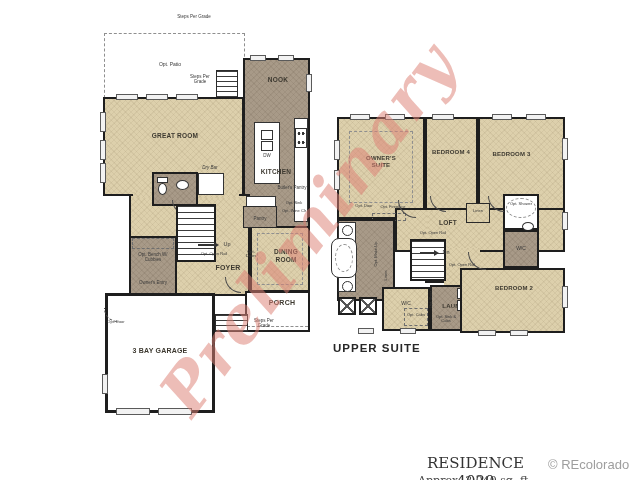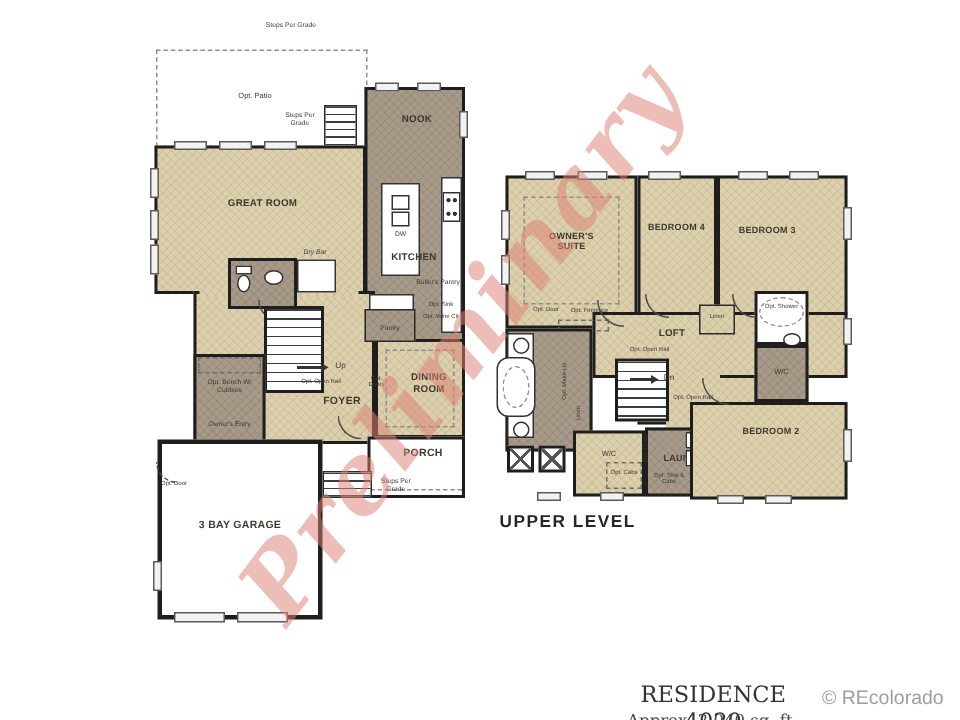--- a/index.html
+++ b/index.html
@@ -206,20 +206,20 @@
   <div class="abs win" style="left:14px;top:140px;width:6px;height:20px"></div>
   <div class="abs win" style="left:14px;top:170px;width:6px;height:20px"></div>
   <div class="abs win" style="left:242px;top:138px;width:6px;height:22px"></div>
   <div class="abs win" style="left:242px;top:212px;width:6px;height:18px"></div>
   <div class="abs win" style="left:242px;top:286px;width:6px;height:22px"></div>
   <div class="abs win" style="left:158px;top:330px;width:18px;height:6px"></div>
   <div class="abs win" style="left:190px;top:330px;width:18px;height:6px"></div>
   <div class="abs win" style="left:38px;top:328px;width:16px;height:6px"></div>
   <div class="abs win" style="left:80px;top:328px;width:16px;height:6px"></div>
 
-  <div class="abs title2" style="left:13px;top:342px;width:130px;height:14px">UPPER LEVEL</div>
+  <div class="abs title2" style="left:13px;top:342px;width:130px;height:14px">UPPER SUITE</div>
 </div>
 
 <div class="abs wm" style="left:80px;top:190px;width:460px;height:80px">Preliminary</div>
 
 <div class="abs serif" style="left:408px;top:454px;width:135px;height:18px;font-size:15px;color:#333;text-align:center">RESIDENCE 4020</div>
 <div class="abs serif" style="left:400px;top:474px;width:150px;height:6px;overflow:hidden;font-size:11px;color:#444;text-align:center"><span>Approx. 2,040 sq. ft.</span></div>
 <div class="abs" style="left:548px;top:457px;width:90px;height:14px;font-size:13px;color:#9e9e9e">© REcolorado</div>
 
 </body></html>

